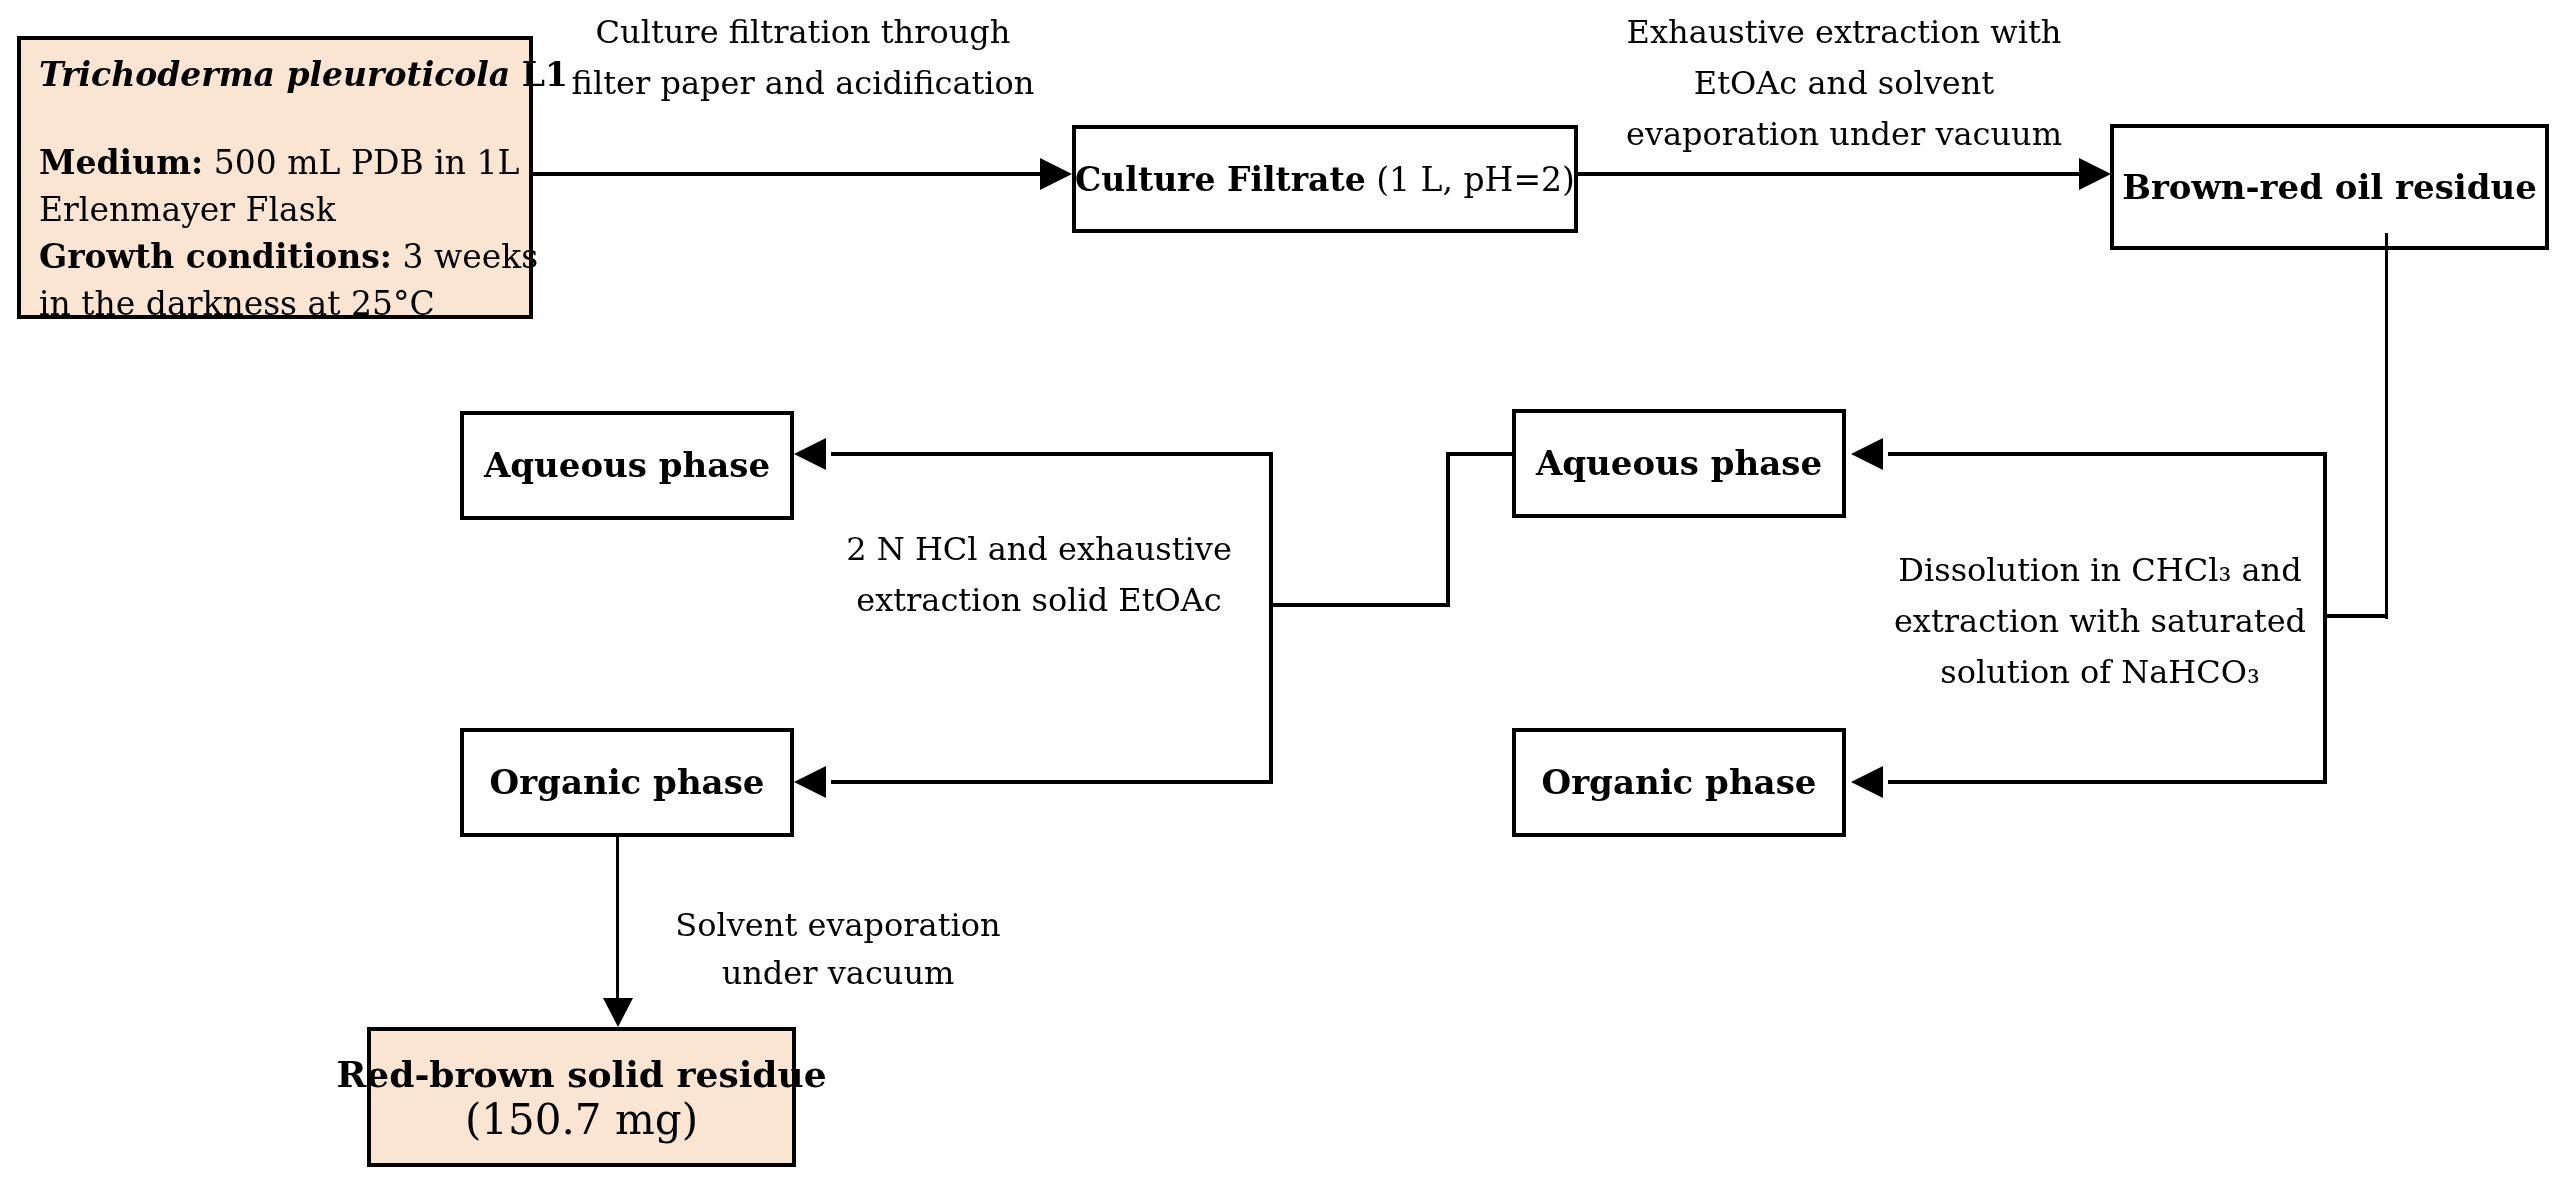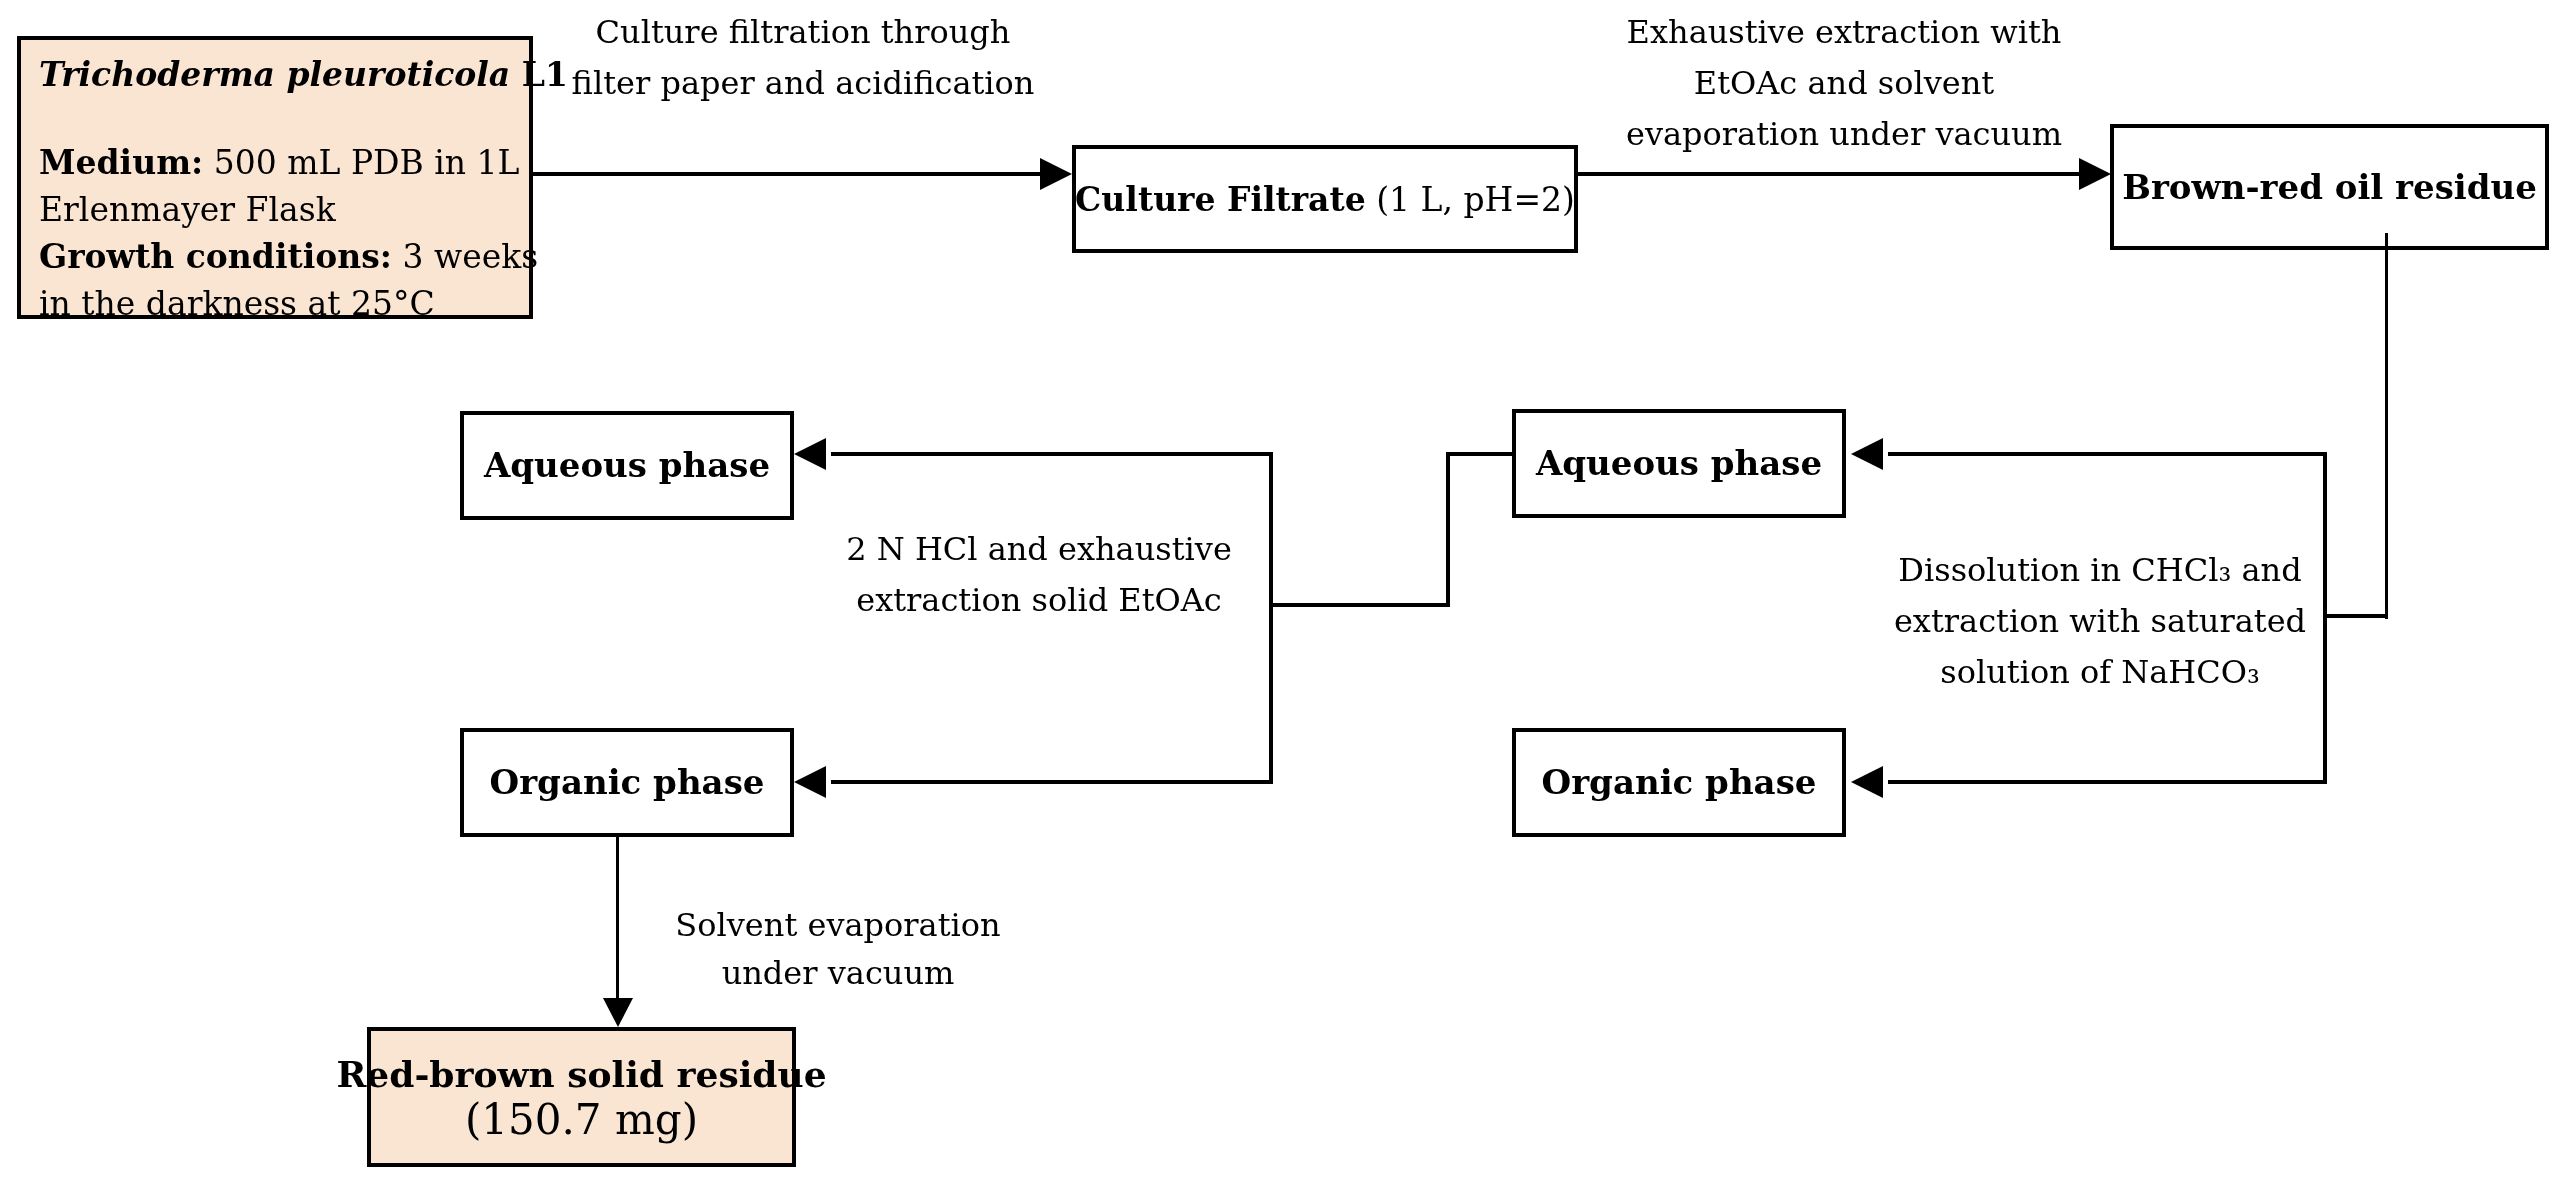--- a/index.html
+++ b/index.html
@@ -94,21 +94,21 @@
       <span class="ital">Trichoderma pleuroticola</span><span> L1</span>
     </div>
     <div class="culture-body">
       <div><span class="b">Medium:</span><span> 500 mL PDB in 1L</span></div>
       <div>Erlenmayer Flask</div>
       <div><span class="b">Growth conditions:</span><span> 3 weeks</span></div>
       <div>in the darkness at 25°C</div>
     </div>
   </div>
 
-  <div class="box filtrate-box" style="left:1072px; top:125px; width:506px; height:108px;margin-top:20px;">
+  <div class="box filtrate-box" style="left:1072px; top:125px; width:506px; height:108px;">
     <div><span>Culture Filtrate</span><span class="normal"> (1 L, pH=2)</span></div>
   </div>
 
   <div class="box" style="left:2110px; top:124px; width:439px; height:126px;">
     <div>Brown-red oil residue</div>
   </div>
 
   <div class="box" style="left:1512px; top:409px; width:334px; height:109px;">
     <div>Aqueous phase</div>
   </div>

